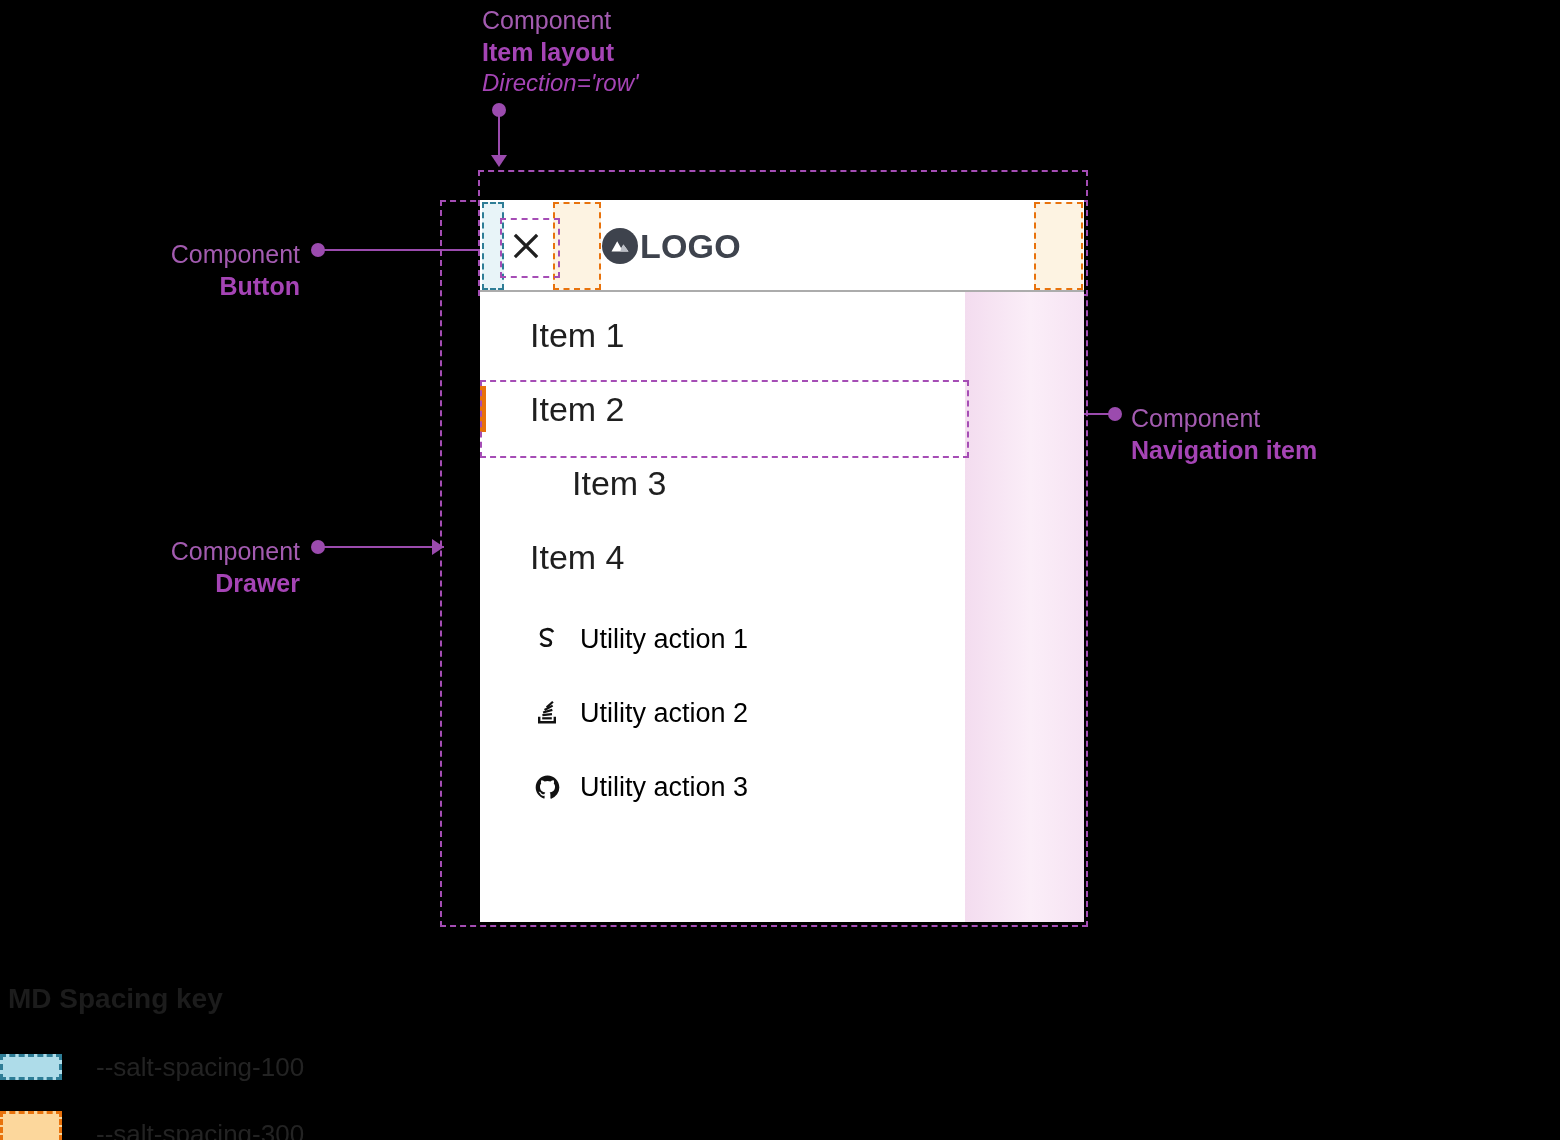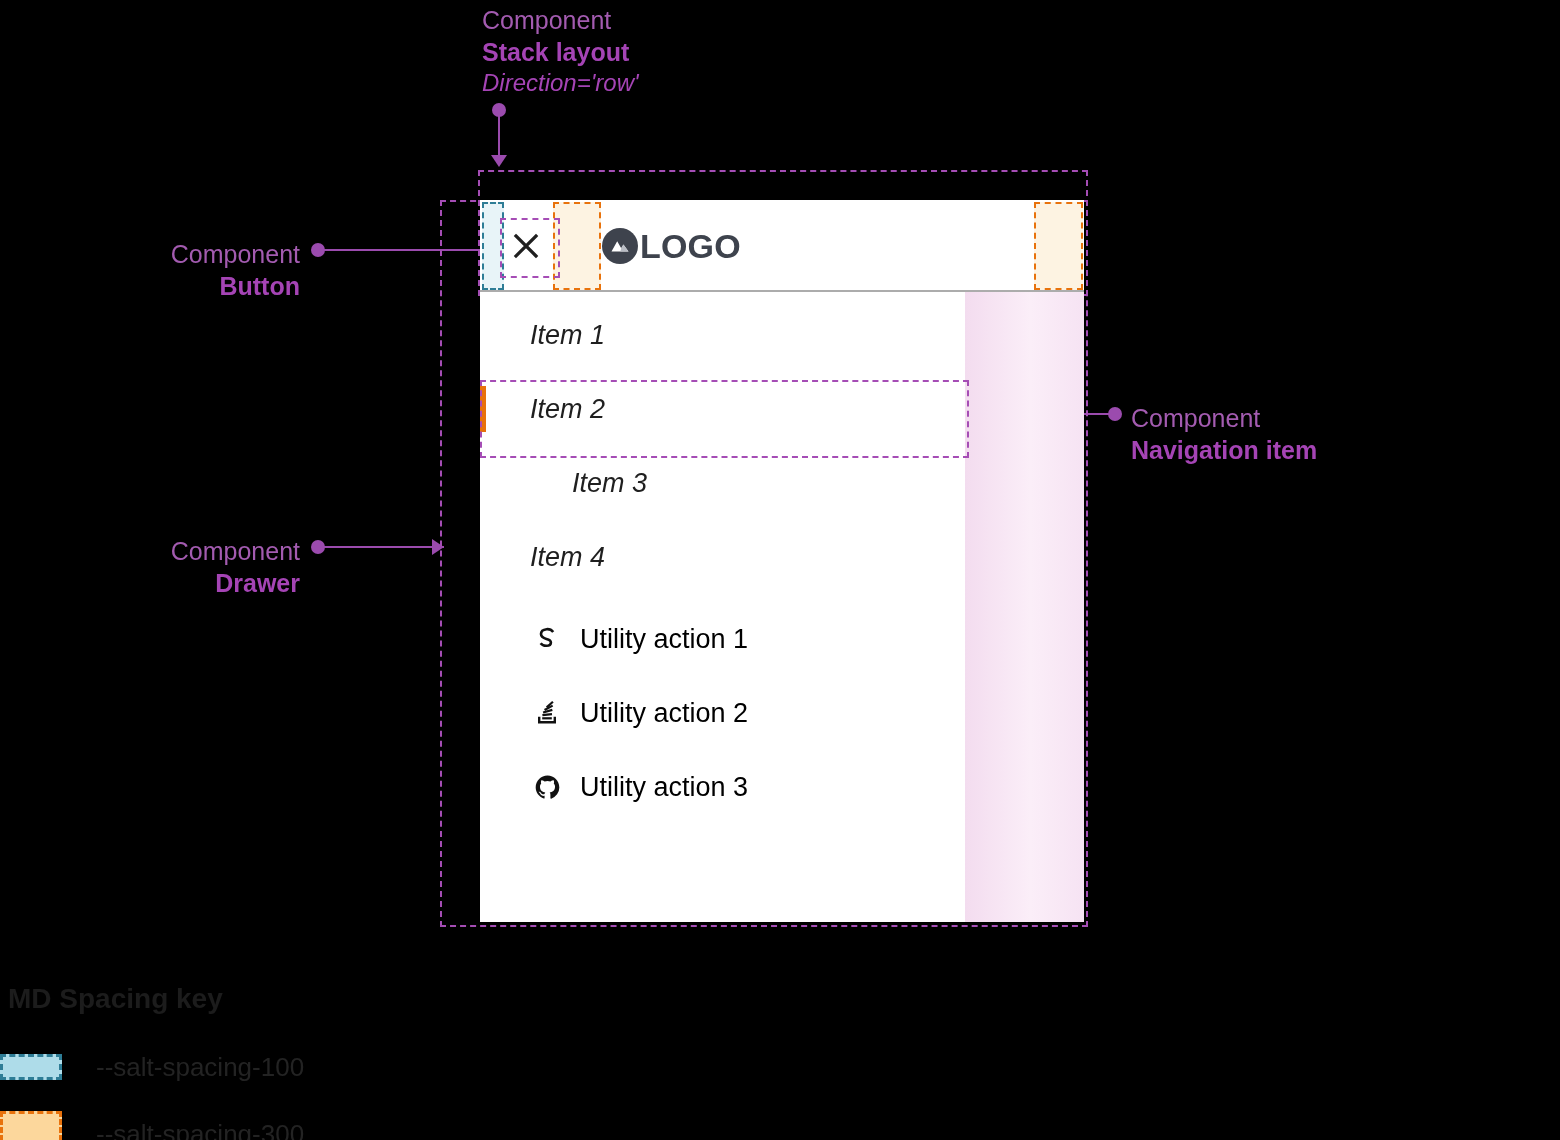--- a/index.html
+++ b/index.html
@@ -209,25 +209,24 @@
     left: 0;
     width: 485px;
     height: 74px;
     display: flex;
     align-items: center;
     box-sizing: border-box;
     background: transparent;
     cursor: pointer;
   }
   .nav-item .nav-label {
-    font-size: 27px;
+    font-size: 34px;
     color: #1F1F1F;
     margin-left: 50px;
     line-height: 1;
-    font-style: italic;
   }
   .nav-active-bar {
     position: absolute;
     left: 0;
     top: 14px;
     width: 6px;
     height: 46px;
     background: #E8720C;
   }
 
@@ -302,21 +301,21 @@
     margin-left: 26px;
     line-height: 1;
     white-space: nowrap;
   }
 </style>
 </head>
 <body>
 
 <div class="anno" style="left:482px; top:4px;">
   <span class="anno-kind">Component</span>
-  <span class="anno-name">Stack layout</span>
+  <span class="anno-name">Item layout</span>
   <span class="anno-prop">Direction='row'</span>
 </div>
 <div class="conn-dot" style="left:492px; top:103px;"></div>
 <div class="conn-line-v" style="left:498px; top:110px; height:46px;"></div>
 <div class="arrow-down" style="left:491px; top:155px;"></div>
 
 <div class="anno right-align" style="left:0px; top:238px; width:300px;">
   <span class="anno-kind">Component</span>
   <span class="anno-name">Button</span>
 </div>

